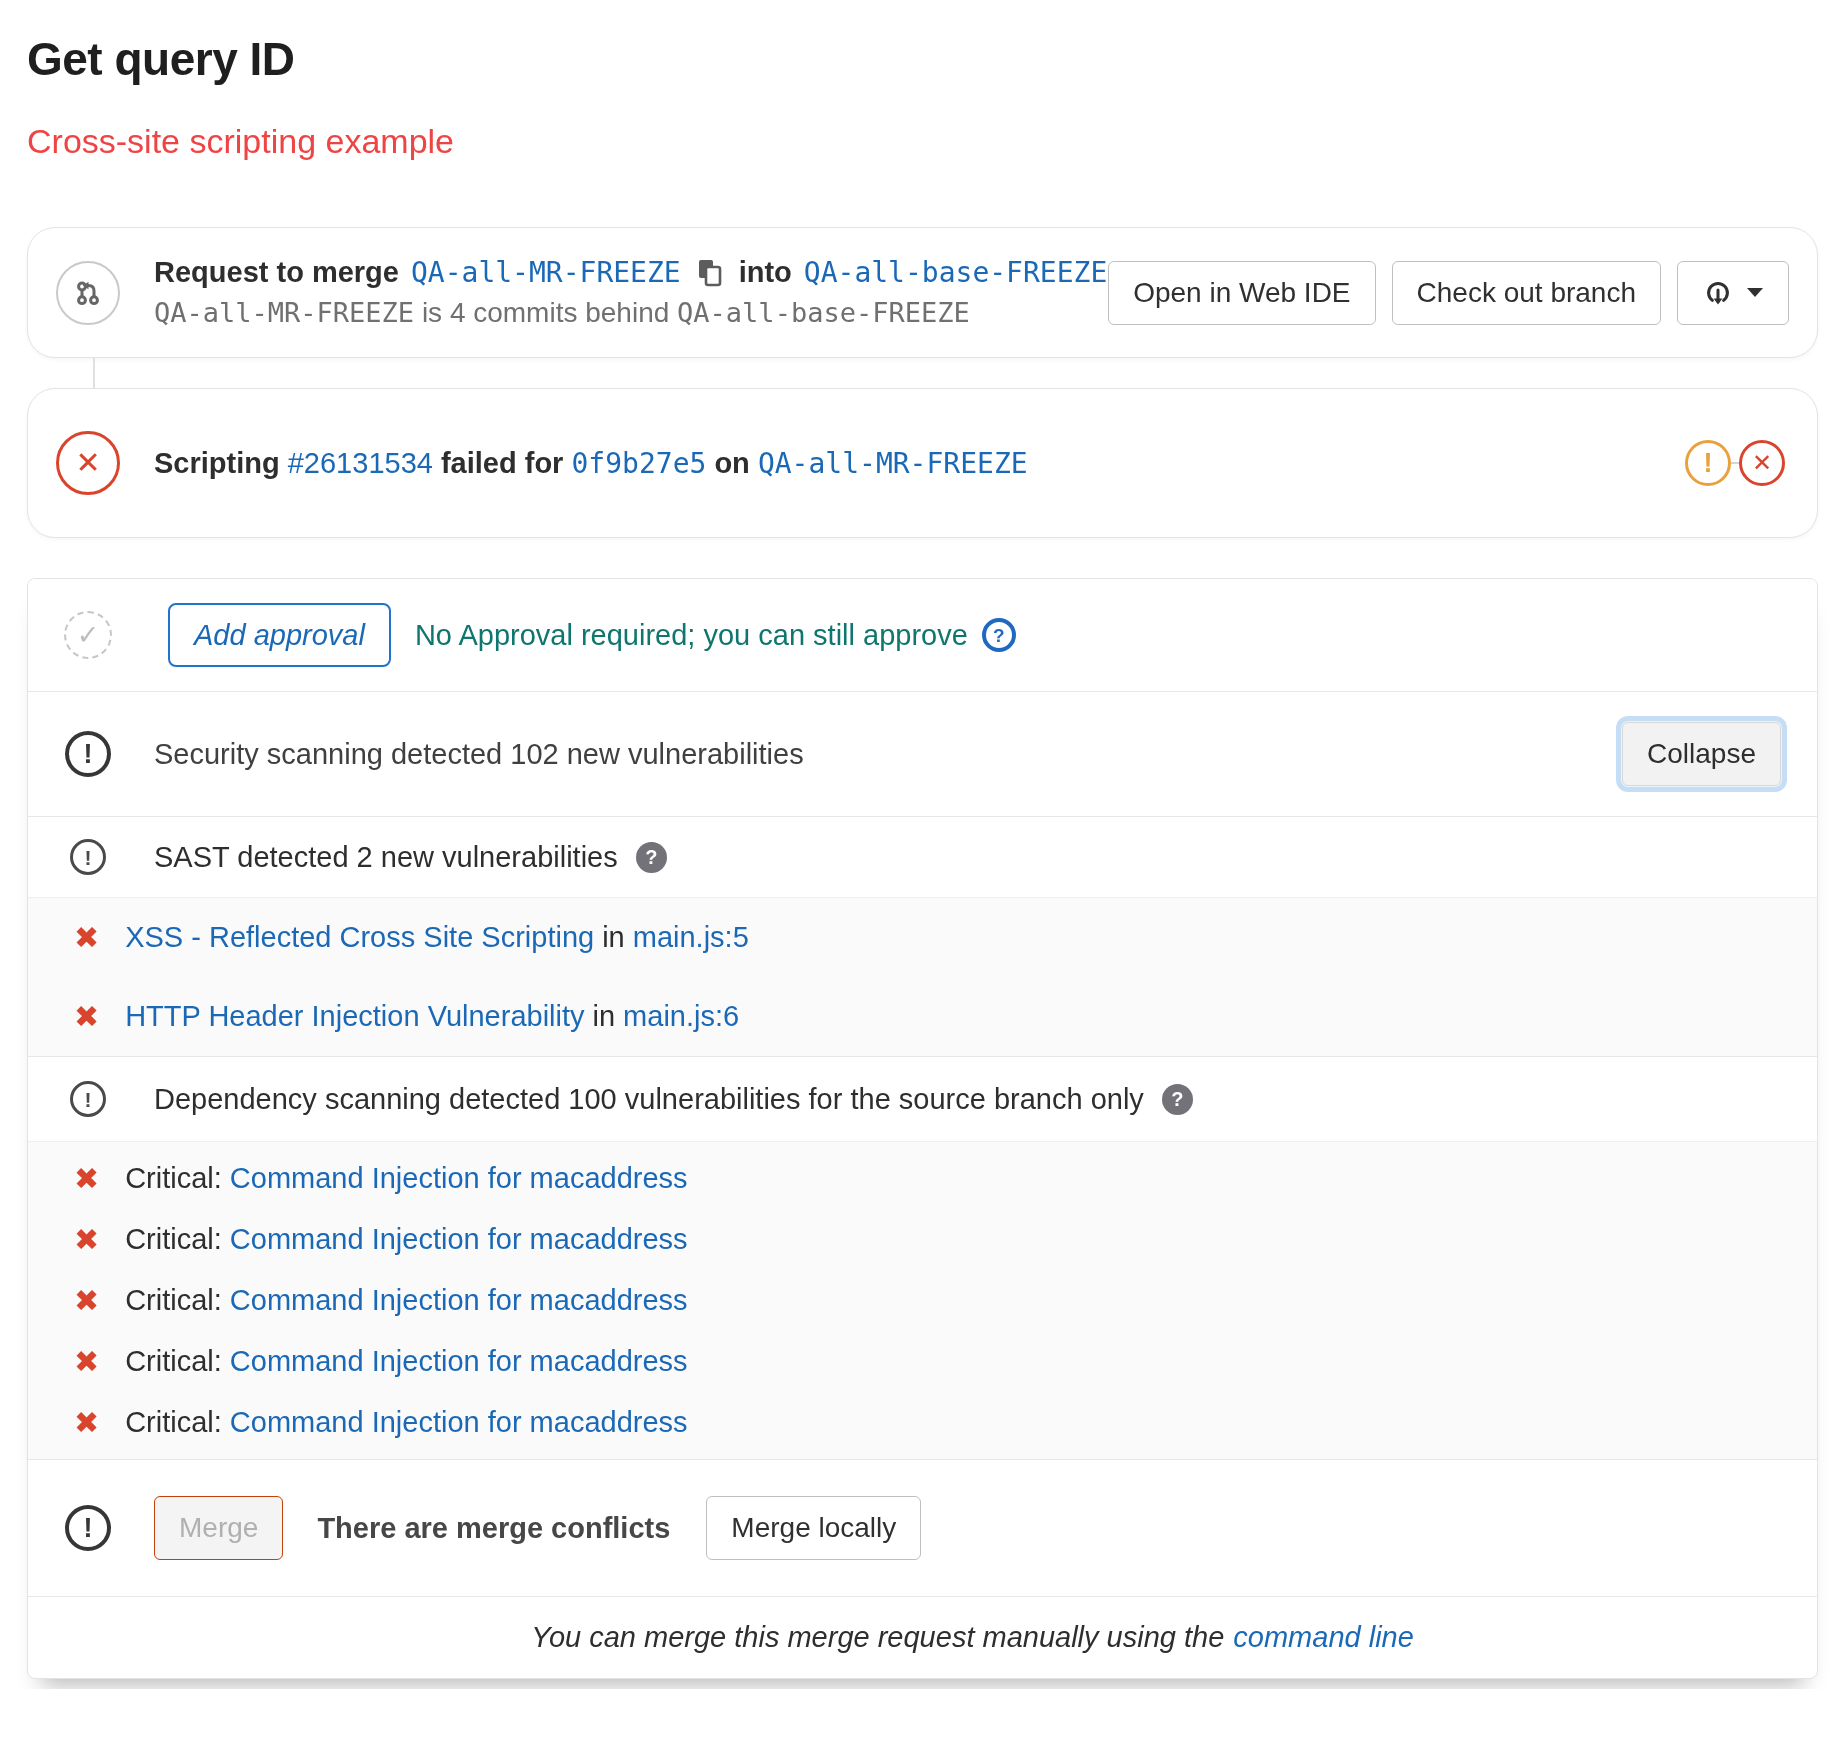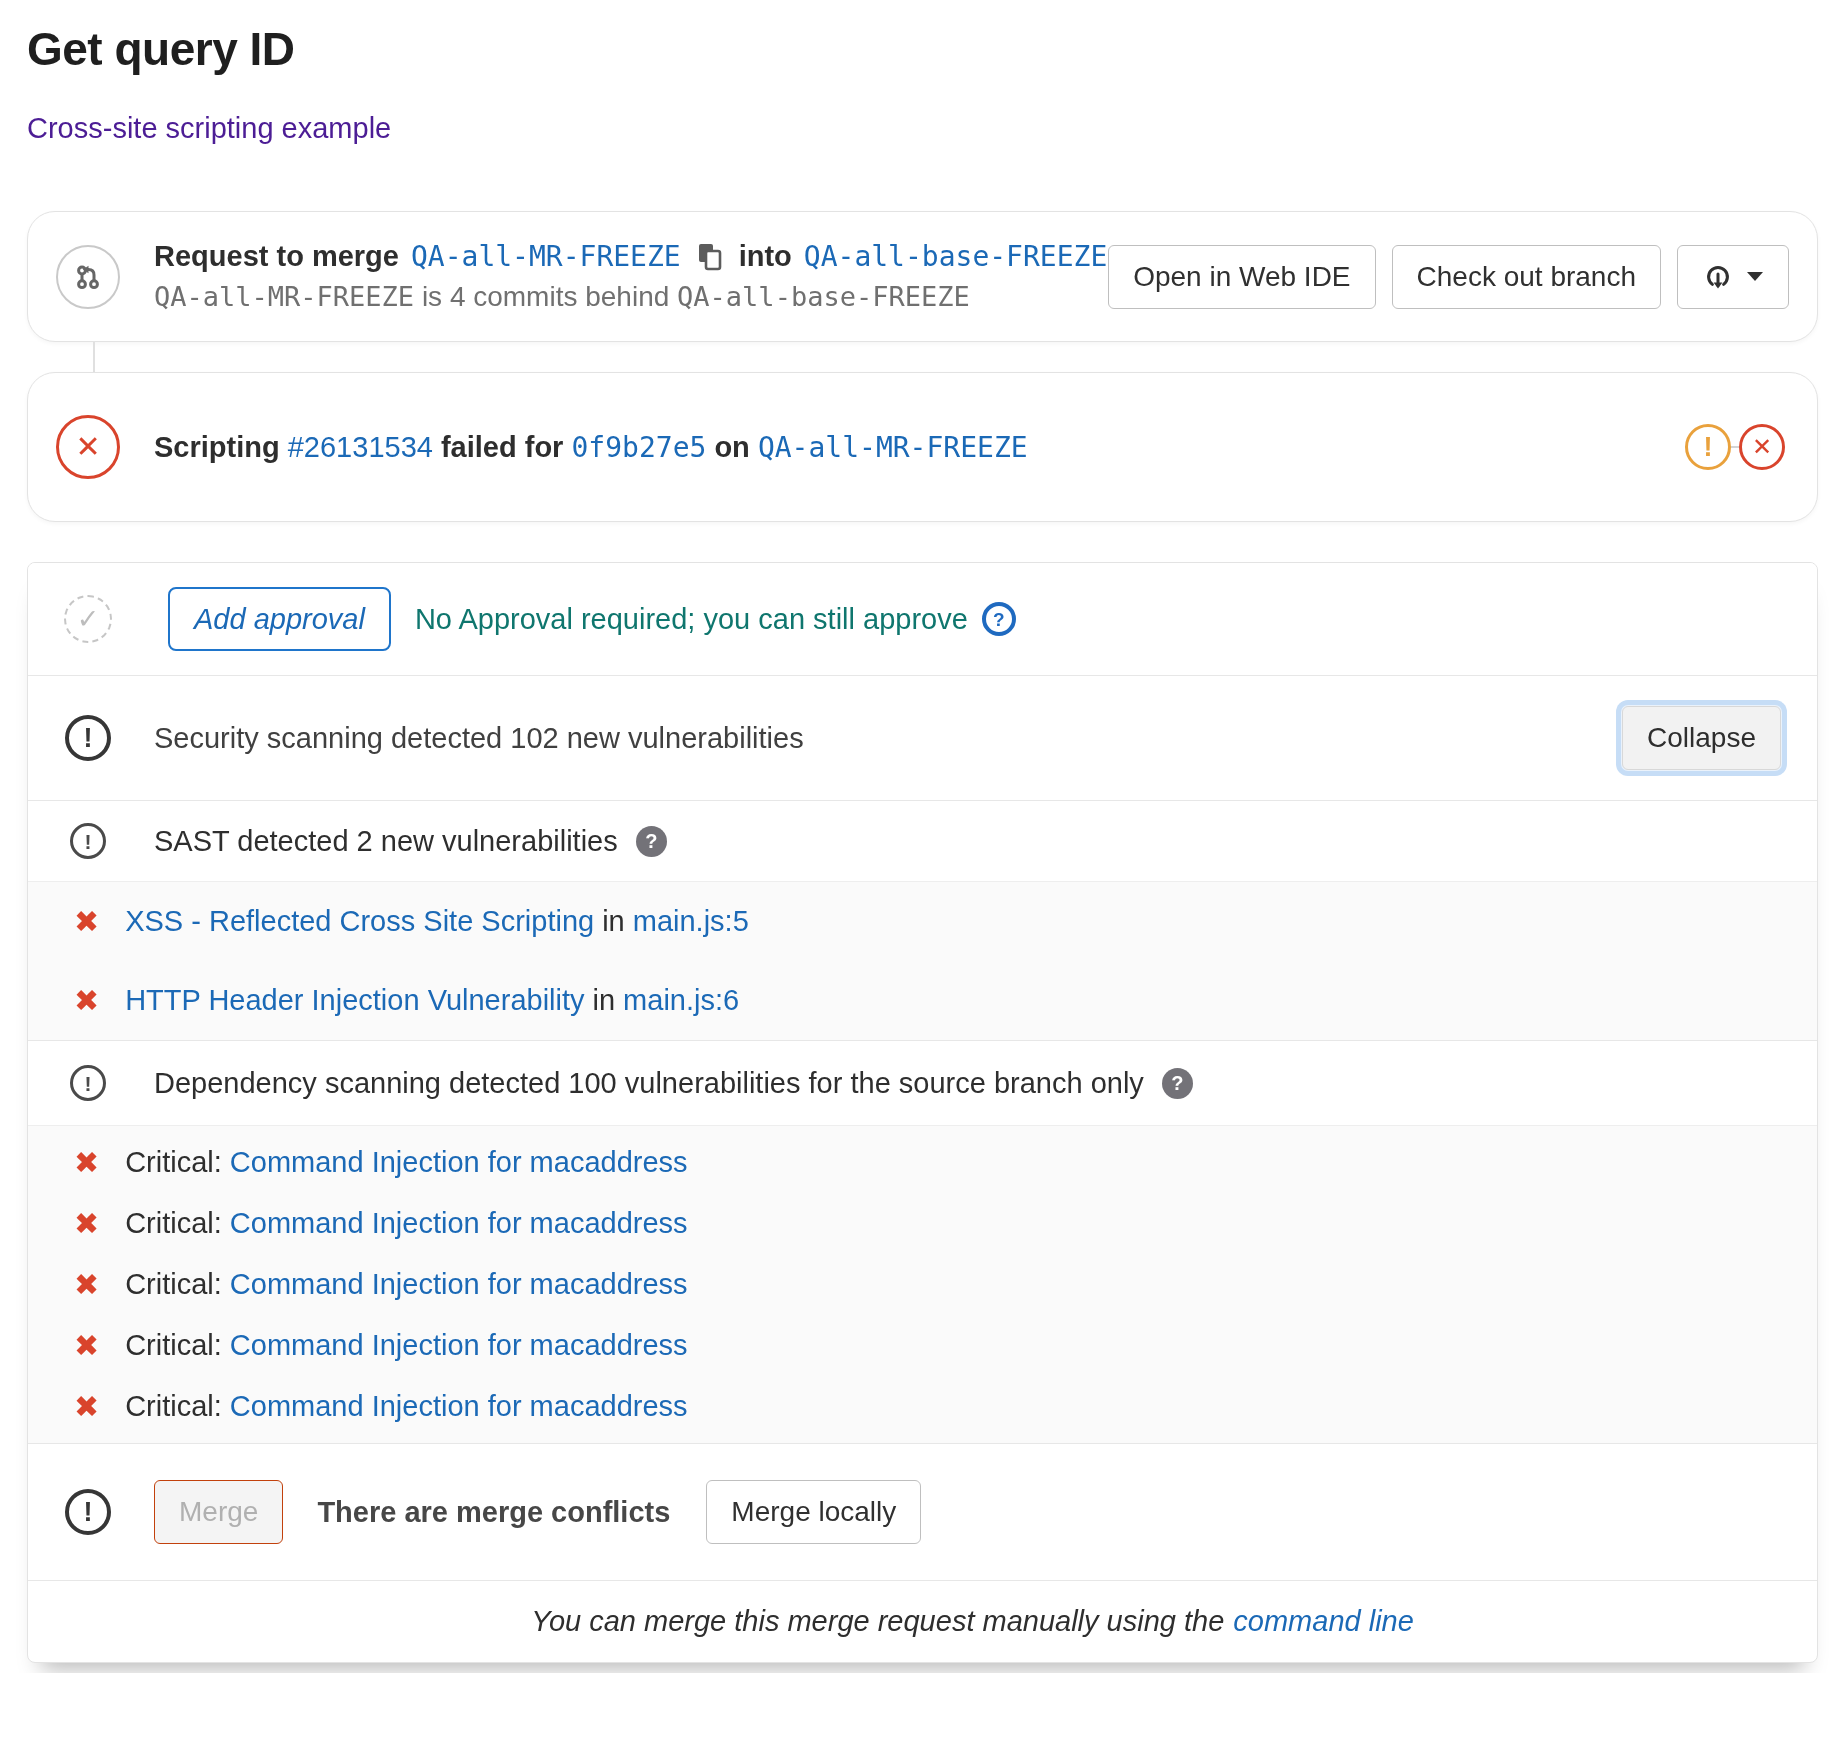--- a/index.html
+++ b/index.html
@@ -3,22 +3,22 @@
 <meta charset="utf-8">
 <style>
   * { box-sizing: border-box; margin: 0; padding: 0; }
   html,body { background:#fff; }
   body {
     font-family: "Liberation Sans", "DejaVu Sans", sans-serif;
     color:#2e2e2e; font-size:29px;
   }
   .page { width:1846px; padding:16px 28px 10px 27px; }
 
-  h1.page-title { font-size:46px; font-weight:700; margin-top:6px; letter-spacing:-0.5px; color:#1f1f1f; }
-  .subtitle { margin-top:36px; font-size:29px; color:#4c1d95; }
+  h1.page-title { font-size:46px; font-weight:700; margin-top:16px; letter-spacing:-0.5px; color:#1f1f1f; }
+  .subtitle { margin-top:36px; font-size:34px; color:#ef4444; }
 
   .card { border:1px solid #e3e3e3; border-radius:8px; background:#fff; }
   .soft-shadow { box-shadow:0 2px 4px rgba(0,0,0,0.04);border-radius:28px; }
 
   
   .mr-card { margin-top:66px; padding:28px; display:flex; align-items:center; }
   .icon-col { width:64px; display:flex; justify-content:center; flex:none; margin-right:34px; }
   .avatar-circle { width:64px; height:64px; border:2px solid #c9c9c9; border-radius:50%;
     display:flex; align-items:center; justify-content:center; flex:none; background:#fff; }
   .mr-text { flex:1; min-width:0; }

